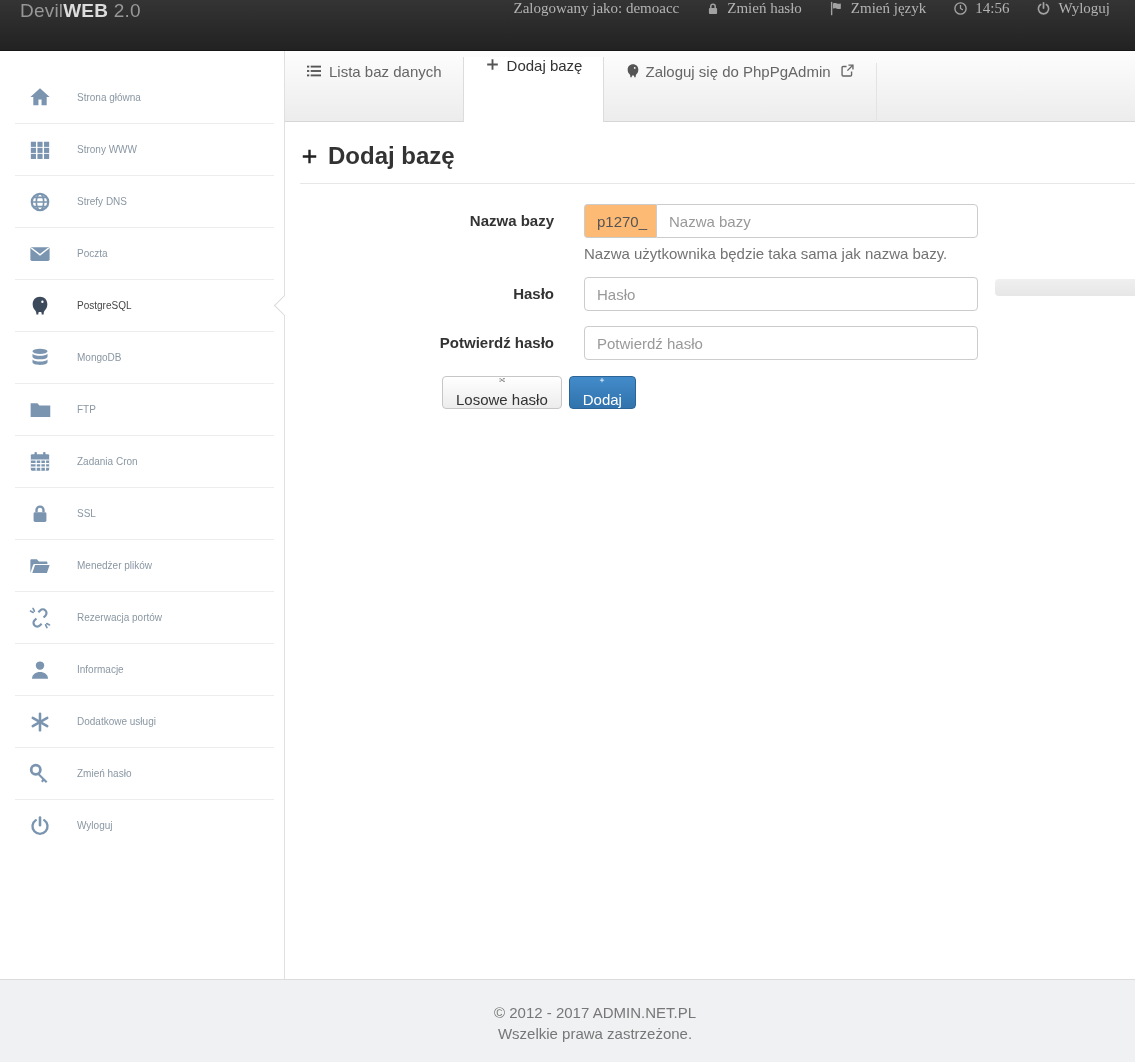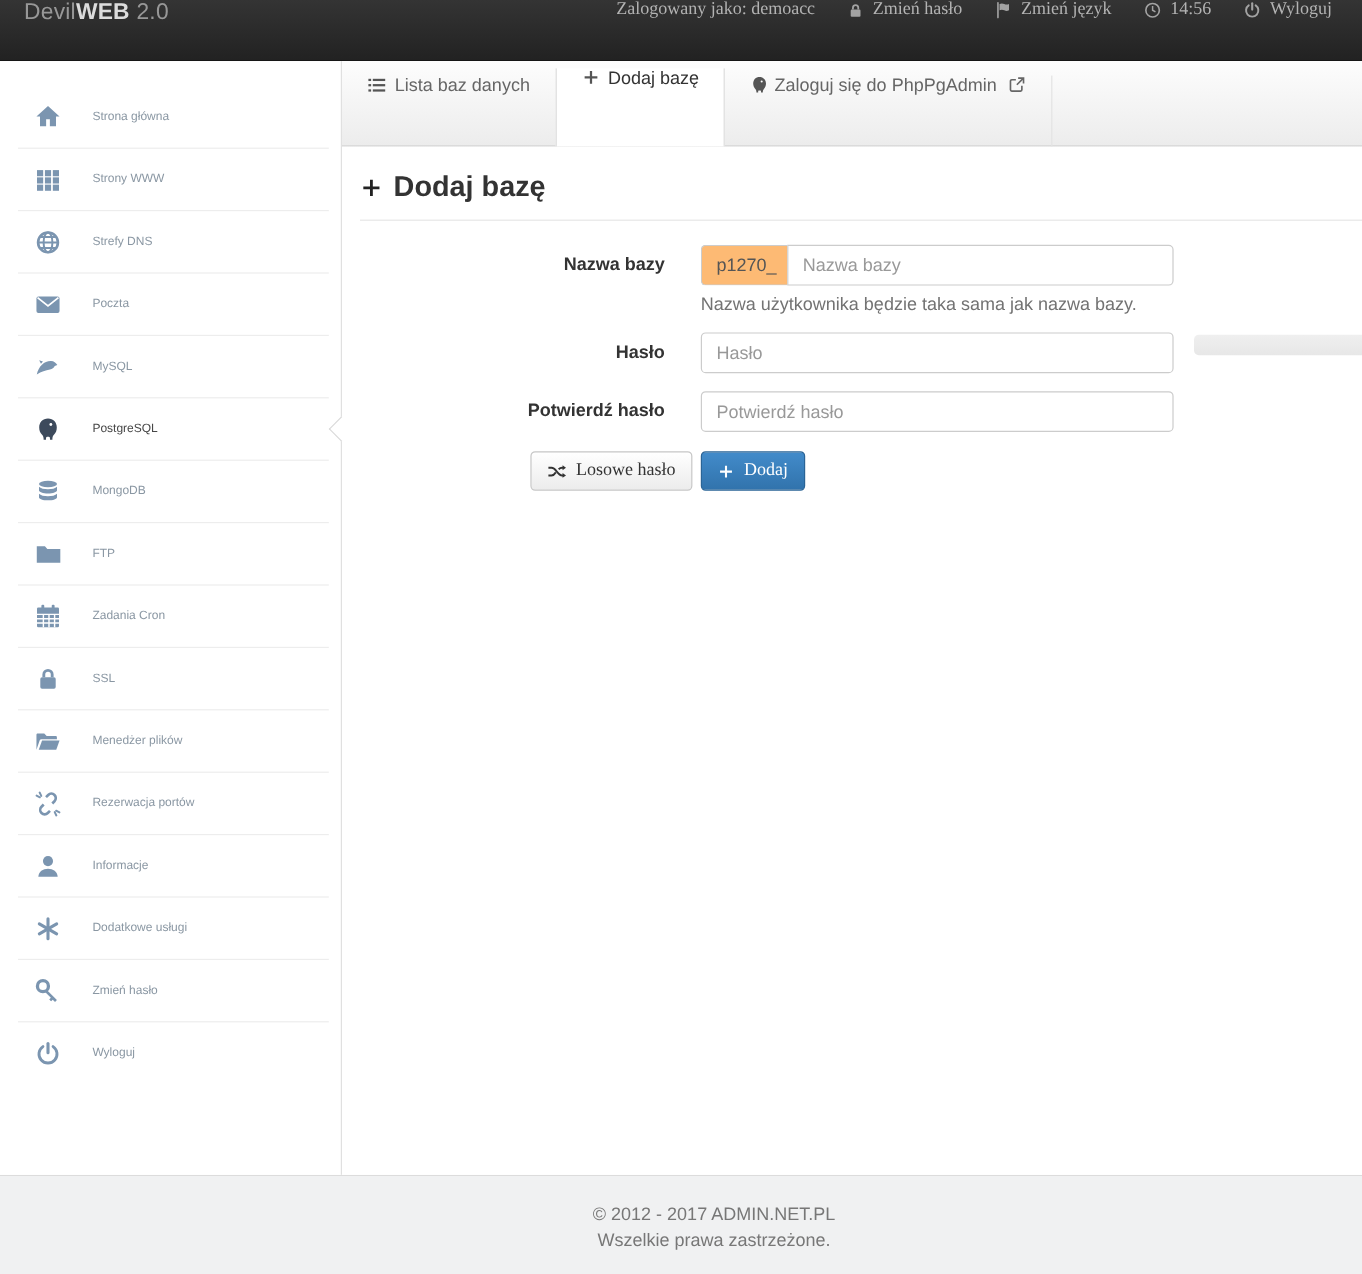--- a/index.html
+++ b/index.html
@@ -147,22 +147,23 @@
     width:160px; height:17px;
     background:linear-gradient(#efefef,#e7e7e7);
     border-radius:4px;
   }
 
   .form-actions { display:flex; gap:7px; margin-left:142px; padding-top:1px; }
   .btn {
     display:inline-flex; align-items:center; gap:8px;
     height:33px; padding:0 13px;
     border-radius:4px;
-    font-size:15px; font-family:Liberation Serif, serif;
+    font-size:15px; font-family:Liberation Sans, sans-serif;
     cursor:pointer;
+    flex-direction:column;
   }
   .btn-default {
     background:linear-gradient(#ffffff,#ececec);
     border:1px solid #c6c6c6;
     color:#333;
   }
   .btn-default .bicon { color:#333; }
   .btn-primary {
     background:linear-gradient(#428bca,#3173ac);
     border:1px solid #2a6496;
@@ -349,26 +350,20 @@
             <use href="#i-globe"></use>
           </svg>
         <span class="side-label">Strefy DNS</span>
       </li>
       <li class="side-item">
         <svg class="sicon" viewBox="0 0 24 24" fill="currentColor">
             <use href="#i-envelope"></use>
           </svg>
         <span class="side-label">Poczta</span>
       </li>
-      <li class="side-item">
-        <svg class="sicon" viewBox="0 0 24 24" fill="currentColor">
-            <use href="#i-mysql"></use>
-          </svg>
-        <span class="side-label">MySQL</span>
-      </li>
       <li class="side-item active">
         <svg class="sicon" viewBox="0 0 24 24" fill="currentColor">
             <use href="#i-pg"></use>
           </svg>
         <span class="side-label">PostgreSQL</span>
         <span class="active-arrow"></span>
       </li>
       <li class="side-item">
         <svg class="sicon" viewBox="0 0 24 24" fill="currentColor">
             <use href="#i-db"></use>

